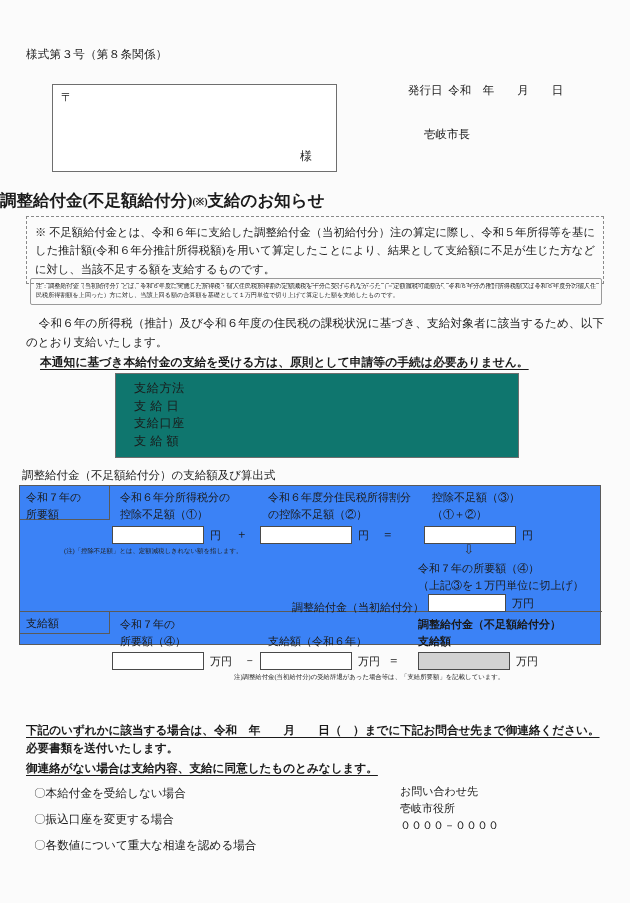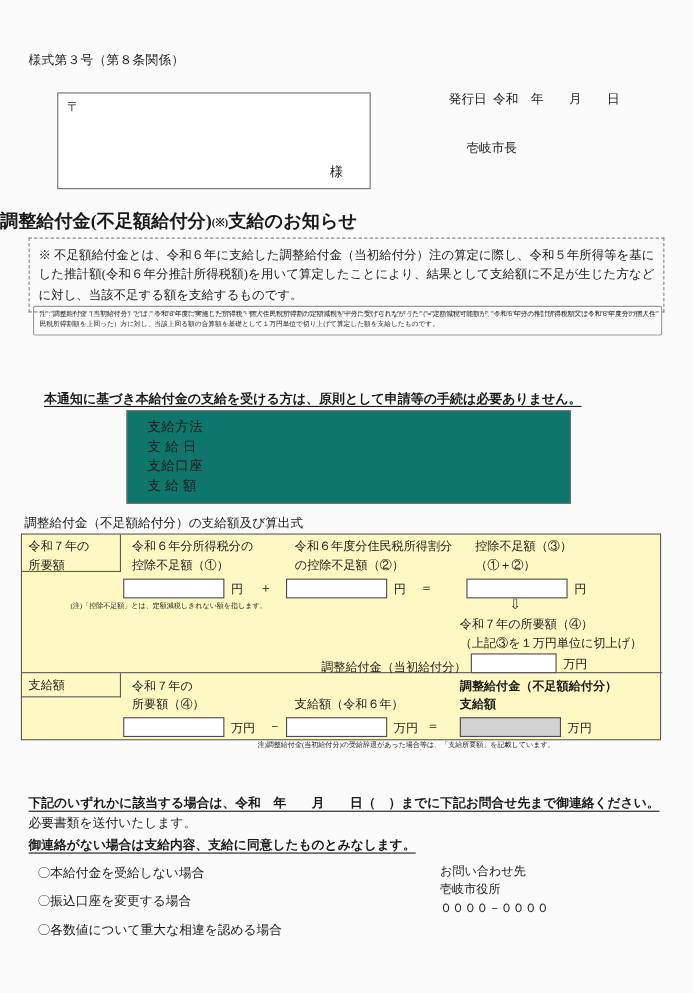--- a/index.html
+++ b/index.html
@@ -163,24 +163,24 @@
     left: 22px;
     top: 468px;
     font-size: 11.5px;
     white-space: nowrap;
   }
   .calc-table {
     position: absolute;
     left: 19px;
     top: 485px;
     width: 582px;
-    height: 188px;
+    height: 160px;
     box-sizing: border-box;
     border: 1px solid #5a5a5a;
-    background: #fef9c3;
+    background: #3b82f6;
   }
   .calc-divider {
     position: absolute;
     left: 0;
     top: 125px;
     width: 582px;
     border-top: 1px solid #5a5a5a;
   }
   .hdr-cell {
     position: absolute;
@@ -240,20 +240,21 @@
     text-decoration: underline;
     text-underline-offset: 2.5px;
     white-space: pre;
   }
   .bottom-2 {
     position: absolute;
     left: 26px;
     top: 741px;
     font-size: 11.6px;
     white-space: nowrap;
+    font-weight: bold;
   }
   .bottom-3 {
     position: absolute;
     left: 26px;
     top: 761px;
     font-size: 11.6px;
     font-weight: bold;
     text-decoration: underline;
     text-underline-offset: 2.5px;
     white-space: nowrap;
@@ -287,20 +288,21 @@
   <div class="mayor">壱岐市長</div>
 
   <div class="doc-title">
     <span>調整給付金(不足額給付分)</span><span class="kome">(※)</span><span>支給のお知らせ</span>
   </div>
 
   <div class="notice-box">※ 不足額給付金とは、令和６年に支給した調整給付金（当初給付分）注の算定に際し、令和５年所得等を基にした推計額(令和６年分推計所得税額)を用いて算定したことにより、結果として支給額に不足が生じた方などに対し、当該不足する額を支給するものです。</div>
 
   <div class="footnote-box">注：調整給付金（当初給付分）とは、令和６年度に実施した所得税・個人住民税所得割の定額減税を十分に受けられなかった（＝定額減税可能額が、令和６年分の推計所得税額又は令和６年度分の個人住民税所得割額を上回った）方に対し、当該上回る額の合算額を基礎として１万円単位で切り上げて算定した額を支給したものです。</div>
 
+  <div class="para-1">令和６年の所得税（推計）及び令和６年度の住民税の課税状況に基づき、支給対象者に該当するため、以下のとおり支給いたします。</div>
   <div class="para-2">本通知に基づき本給付金の支給を受ける方は、原則として申請等の手続は必要ありません。</div>
 
   <div class="pay-box">
     <div>支給方法</div>
     <div>支 給 日</div>
     <div>支給口座</div>
     <div>支 給 額</div>
   </div>
 
   <div class="calc-heading">調整給付金（不足額給付分）の支給額及び算出式</div>

